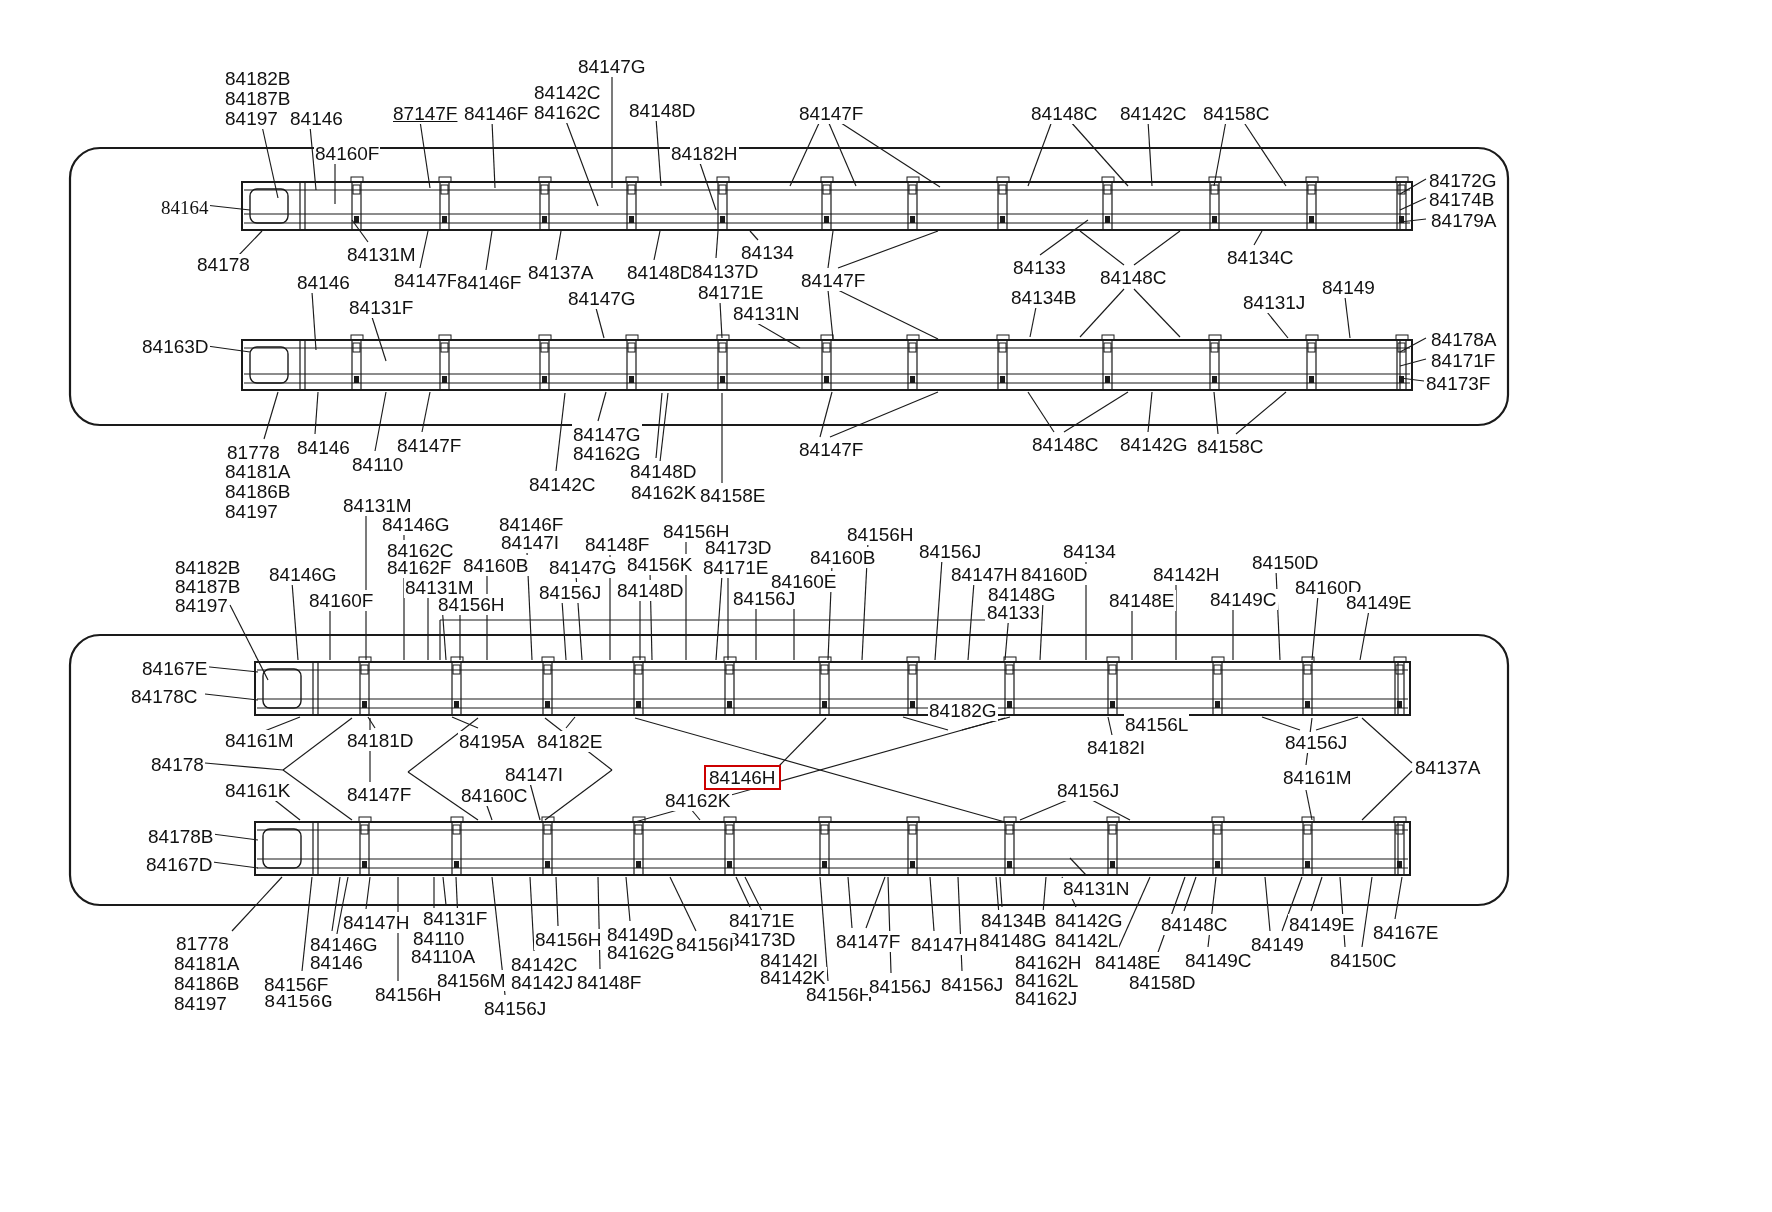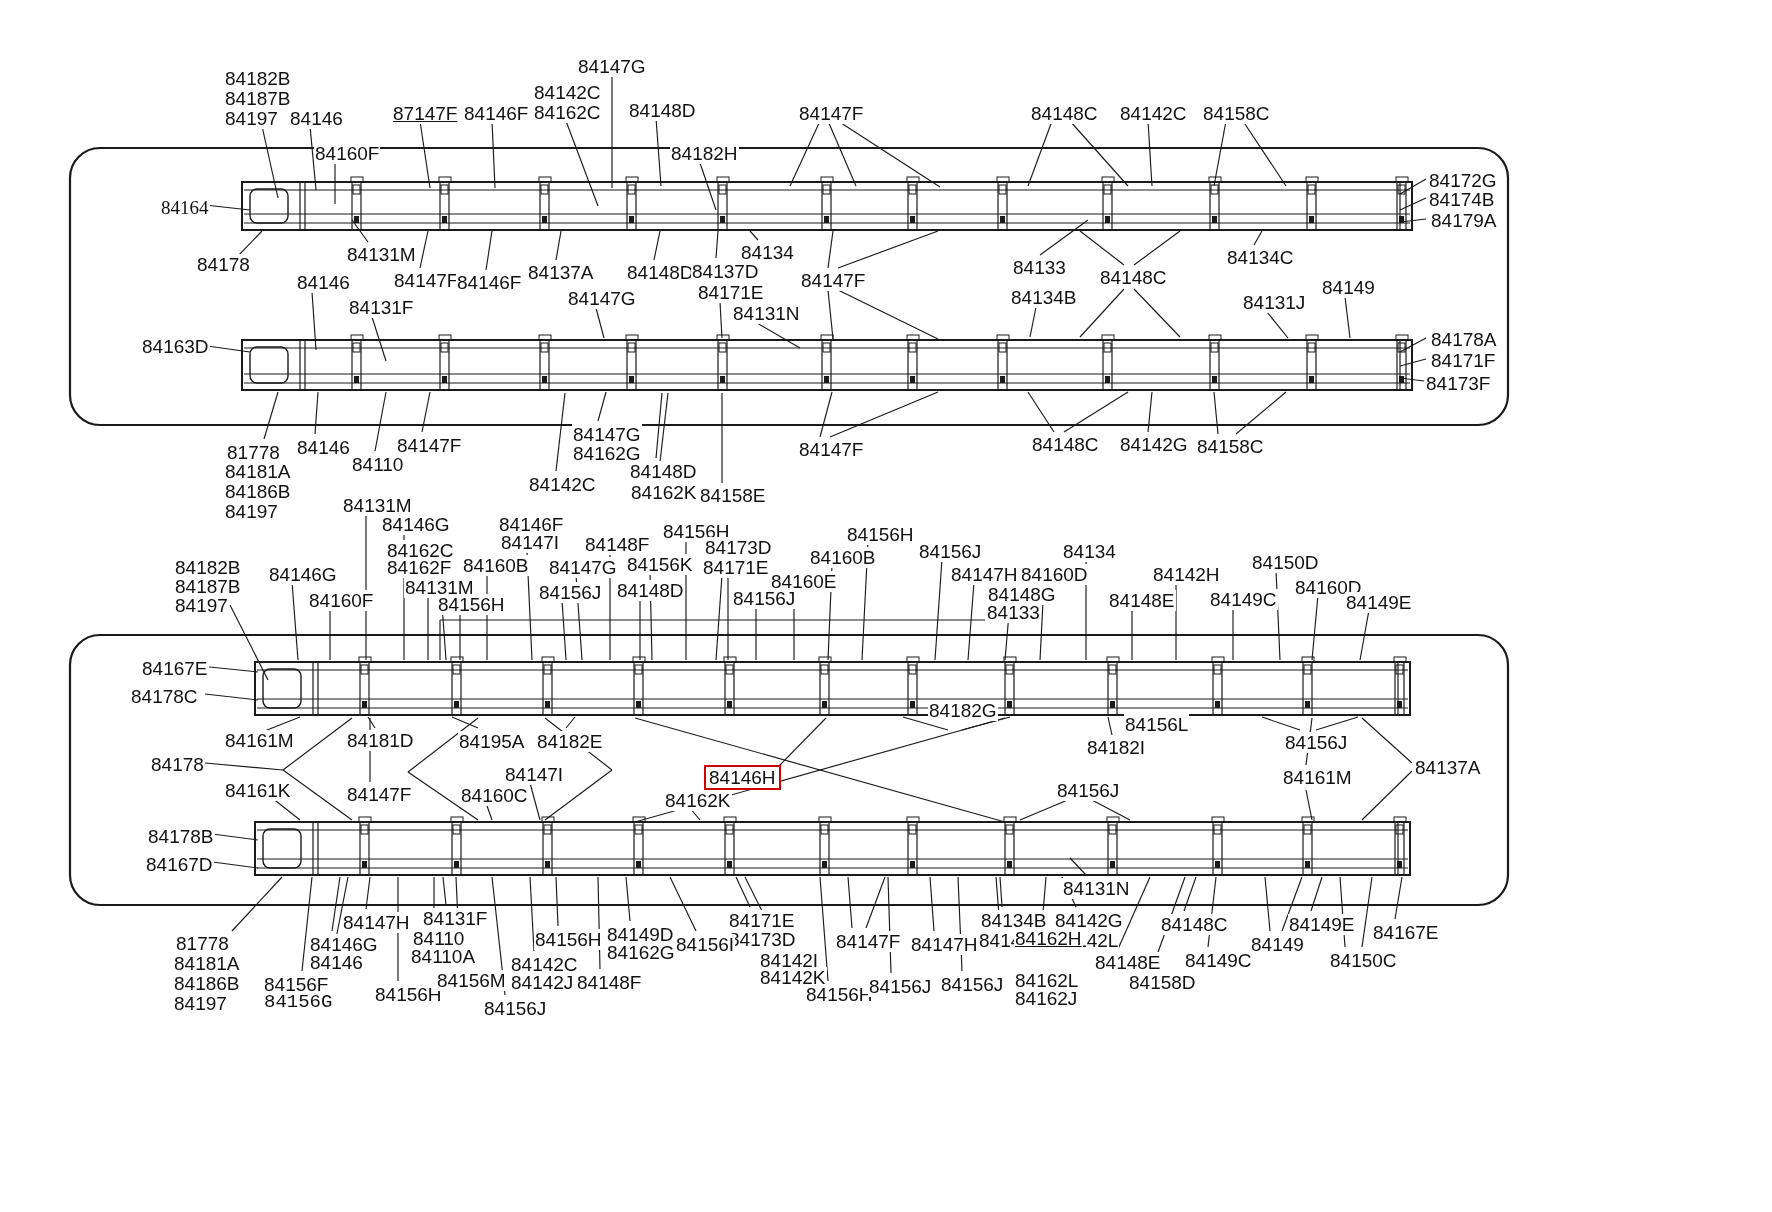--- a/index.html
+++ b/index.html
@@ -611,21 +611,21 @@
       <div class="lbl" style="left: 606px; top: 942px;">84162G</div>
       <div class="lbl" style="left: 675px; top: 934px; text-align: right;">84156I</div>
       <div class="lbl" style="left: 835px; top: 931px;">84147F</div>
       <div class="lbl" style="left: 910px; top: 934px;">84147H</div>
       <div class="lbl" style="left: 978px; top: 930px;">84148G</div>
       <div class="lbl" style="left: 1054px; top: 930px;">84142L</div>
       <div class="lbl" style="left: 1250px; top: 934px;">84149</div>
       <div class="lbl" style="left: 309px; top: 952px;">84146</div>
       <div class="lbl" style="left: 759px; top: 950px;">84142I</div>
       <div class="lbl" style="left: 759px; top: 967px;">84142K</div>
-      <div class="lbl" style="left: 1014px; top: 928px; text-decoration: underline;">84162H</div>
+      <div class="lbl" style="left: 1014px; top: 952px;">84162H</div>
       <div class="lbl" style="left: 1094px; top: 952px;">84148E</div>
       <div class="lbl" style="left: 1184px; top: 950px;">84149C</div>
       <div class="lbl" style="left: 1329px; top: 950px;">84150C</div>
       <div class="lbl" style="left: 263px; top: 974px;">84156F</div>
       <div class="lbl" style="left: 263px; top: 992px; font-family: Liberation Mono, monospace;">84156G</div>
       <div class="lbl" style="left: 374px; top: 984px;">84156H</div>
       <div class="lbl" style="left: 436px; top: 970px;">84156M</div>
       <div class="lbl" style="left: 510px; top: 954px;">84142C</div>
       <div class="lbl" style="left: 510px; top: 972px;">84142J</div>
       <div class="lbl" style="left: 576px; top: 972px;">84148F</div>

